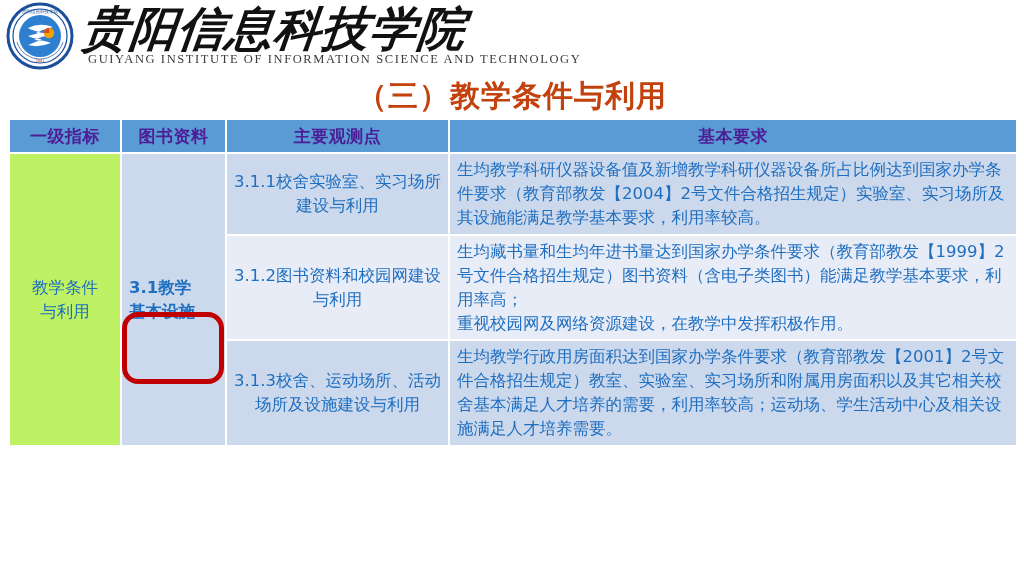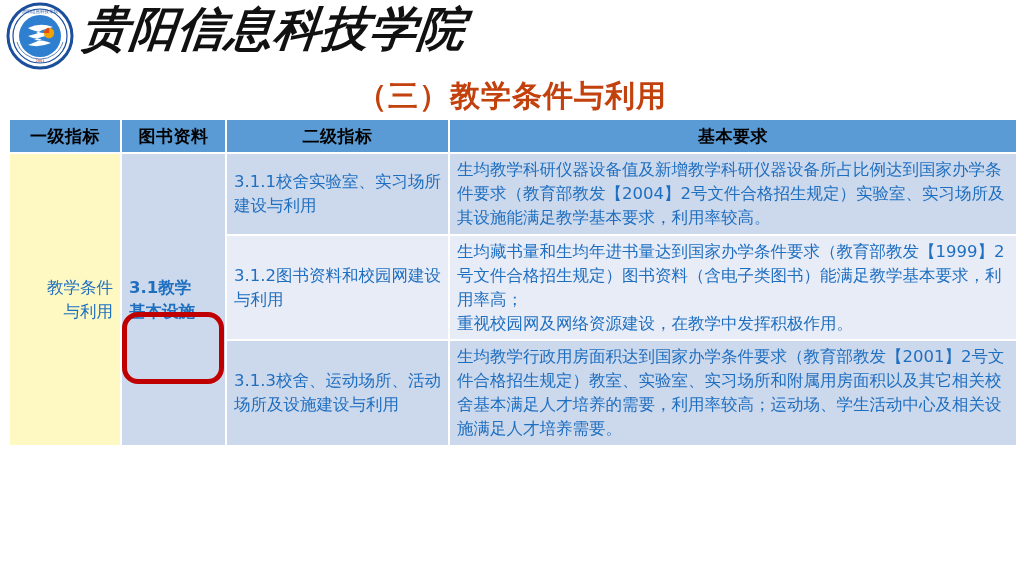--- a/index.html
+++ b/index.html
@@ -65,21 +65,21 @@
   
   #eval-table {
     position: absolute;
     left: 8px; top: 120px;
     width: 1008px;
     border-collapse: collapse;
     table-layout: fixed;
   }
   #eval-table th {
     background: #5a9bd5;
-    color: #000000;
+    color: #4c1d95;
     font-family: "DejaVu Sans", "Liberation Sans", sans-serif;
     font-size: 17px;
     font-weight: bold;
     height: 32px;
     padding: 0 4px;
     text-align: center;
     border-left: 2px solid #ffffff;
     border-right: 2px solid #ffffff;
     border-bottom: 2px solid #ffffff;
     letter-spacing: 0.5px;
@@ -92,31 +92,31 @@
     line-height: 1.45;
     padding: 4px 7px;
     border-left: 2px solid #ffffff;
     border-right: 2px solid #ffffff;
     border-top: 2px solid #ffffff;
     border-bottom: 2px solid #ffffff;
   }
   td.shade-dark { background: #ccd8ec; }
   td.shade-light { background: #e8ecf7; }
   td.idx-col {
-    text-align: left;
+    text-align: center;
     font-size: 17px;
     margin-left: 44px;
   }
   td.req-col {
     text-align: left;
     font-size: 16.5px;
     line-height: 1.42;
     margin-left: 24px;
   }
-  td.lvl1-col { background: #fef9c3; text-align: right; font-size: 17px; margin-top: 36px; }
+  td.lvl1-col { background: #bef264; text-align: center; font-size: 17px; margin-top: 36px; }
   td.lvl2-col { background: #ccd8ec; text-align: left; font-size: 17px; font-weight: bold; }
 
   
   #red-annotation {
     position: absolute;
     left: 122px; top: 312px;
     width: 102px; height: 72px;
     border: 5px solid #c00000;
     border-radius: 16px;
     box-sizing: border-box;
@@ -137,36 +137,37 @@
       <circle cx="43" cy="31" r="5.2" fill="#f0a202"></circle>
       <path d="M38 31 a5.2 5.2 0 0 1 5.2 -5.2 l0 5.2 z" fill="#e04a1a"></path>
       <text x="34" y="11" font-size="4.6" fill="#1b4f9c" text-anchor="middle" font-family="DejaVu Sans, sans-serif">贵阳信息科技学院</text>
       <text x="34" y="60" font-size="3.6" fill="#b01818" text-anchor="middle" font-family="DejaVu Sans, sans-serif">2001</text>
       <path d="M11 40 A24 24 0 0 0 57 40" fill="none" stroke="#1b4f9c" stroke-width="0.7"></path>
     </svg>
   </div>
 
   <div id="school-name-cn">贵阳信息科技学院</div>
 
+  <div id="school-name-en">GUIYANG INSTITUTE OF INFORMATION SCIENCE AND TECHNOLOGY</div>
 </div>
 
 <div id="slide-title">（三）教学条件与利用</div>
 
 <table id="eval-table">
   <colgroup>
     <col style="width:112px">
     <col style="width:105px">
     <col style="width:223px">
     <col style="width:568px">
   </colgroup>
   <thead>
     <tr>
       <th>一级指标</th>
       <th>图书资料</th>
-      <th>二级指标</th>
+      <th>主要观测点</th>
       <th>基本要求</th>
     </tr>
   </thead>
   <tbody>
     <tr>
       <td class="lvl1-col" rowspan="3">
         <div>教学条件</div>
         <div>与利用</div>
       </td>
       <td class="lvl2-col" rowspan="3">

